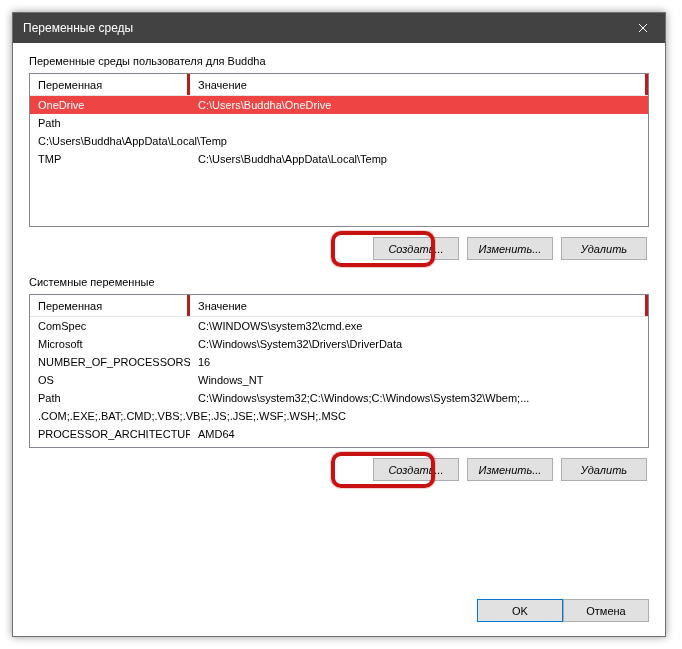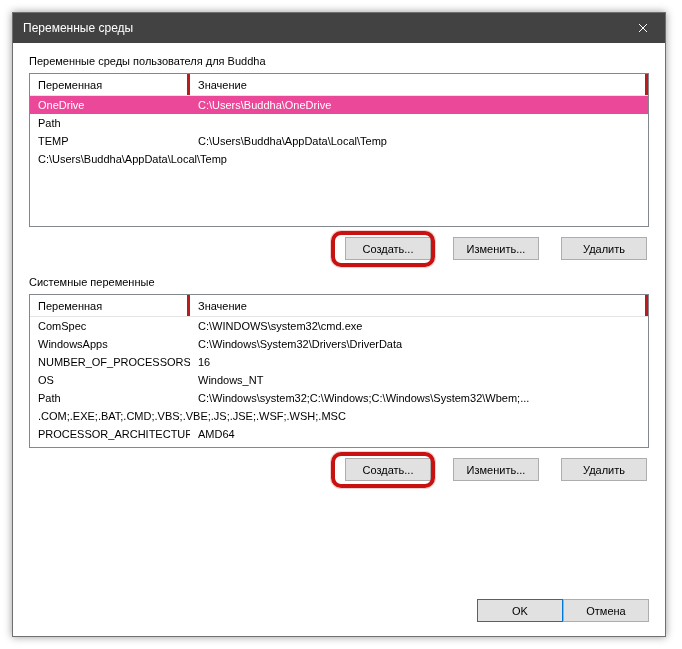--- a/index.html
+++ b/index.html
@@ -42,25 +42,26 @@
   }
   .th {
     padding: 3px 8px; font-size:11px; color:#000;
     border-right:3px solid #b91c1c; height:100%;
     display:flex; align-items:center;
   }
   .col-name { width: 160px; flex:none; }
   .col-value { flex:1; }
   .tr { display:flex; height:18px; align-items:center; }
   .td { padding: 1px 8px; font-size:11px; color:#000; white-space:nowrap; overflow:hidden; }
-  .tr.selected { background:#ec4899; }
+  .tr.selected { background:#ef4444; }
   .tr.selected .td { color:#fff; }
   .btn-row {
-    display:flex; justify-content:flex-end; gap:22px; margin-top:10px; padding-right:2px;
+    display:flex; justify-content:flex-end; gap:8px; margin-top:10px; padding-right:2px;
     position:relative;
+    font-style:italic;
   }
   .btn {
     min-width:86px; height:23px; background:#e1e1e1; border:1px solid #adadad;
     display:flex; align-items:center; justify-content:center; font-size:11px;
     padding: 0 10px; color:#000;
   }
   
   .ring {
     position:absolute; border:4px solid #c81212; border-radius:10px;
     pointer-events:none;
@@ -101,24 +102,24 @@
         </div>
         <div id="user-rows">
             <div class="tr selected">
               <div class="td col-name">OneDrive</div>
               <div class="td col-value">C:\Users\Buddha\OneDrive</div>
             </div>
             <div class="tr">
               <div class="td col-name">Path</div>
             </div>
             <div class="tr">
-              <div class="td col-name">TEMP</div>
               <div class="td col-value">C:\Users\Buddha\AppData\Local\Temp</div>
             </div>
             <div class="tr">
+              <div class="td col-name">TMP</div>
               <div class="td col-value">C:\Users\Buddha\AppData\Local\Temp</div>
             </div>
           </div>
       </div>
       <div class="btn-row" style="position:relative;">
         <div class="ring" style="left:302px; top:-6px; width:104px; height:36px;"></div>
         <div class="btn">Создать...</div>
         <div class="btn">Изменить...</div>
         <div class="btn">Удалить</div>
       </div>
@@ -130,21 +131,21 @@
         <div class="table-head">
           <div class="th col-name">Переменная</div>
           <div class="th col-value">Значение</div>
         </div>
         <div id="system-rows">
             <div class="tr">
               <div class="td col-name">ComSpec</div>
               <div class="td col-value">C:\WINDOWS\system32\cmd.exe</div>
             </div>
             <div class="tr">
-              <div class="td col-name">WindowsApps</div>
+              <div class="td col-name">Microsoft</div>
               <div class="td col-value">C:\Windows\System32\Drivers\DriverData</div>
             </div>
             <div class="tr">
               <div class="td col-name">NUMBER_OF_PROCESSORS</div>
               <div class="td col-value">16</div>
             </div>
             <div class="tr">
               <div class="td col-name">OS</div>
               <div class="td col-value">Windows_NT</div>
             </div>

